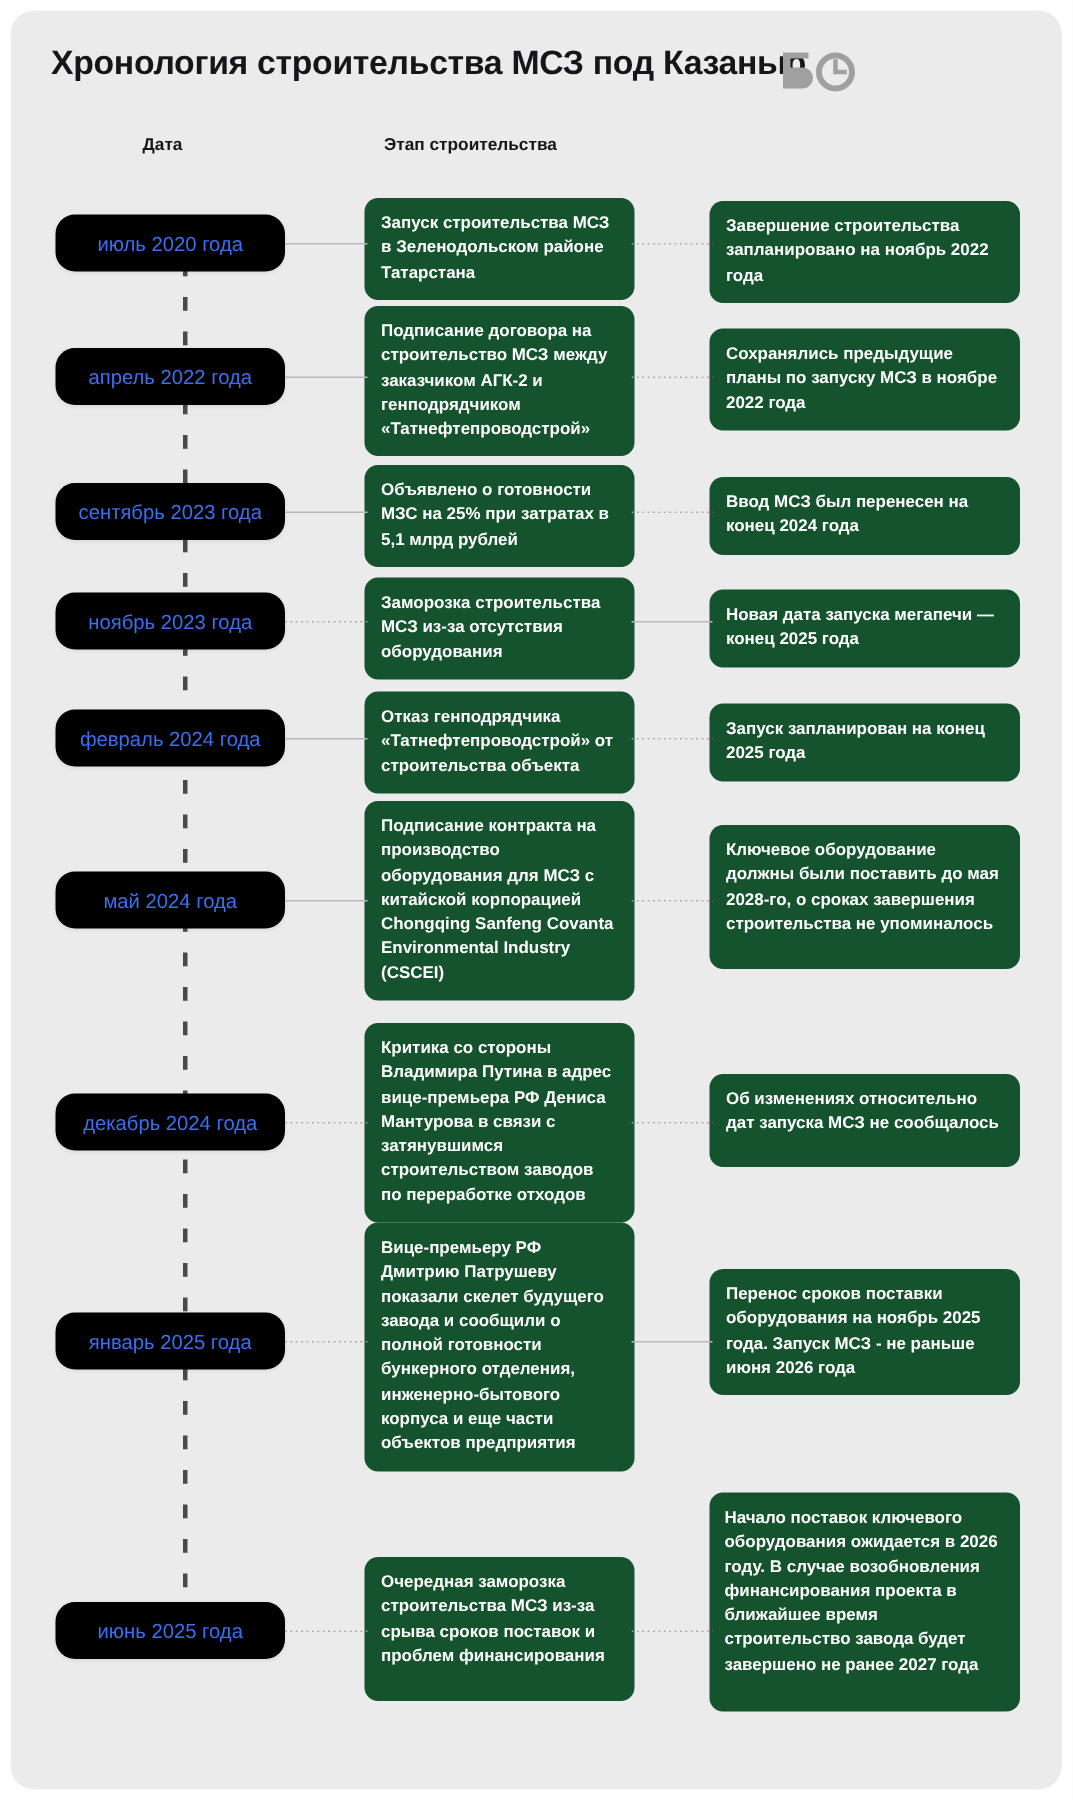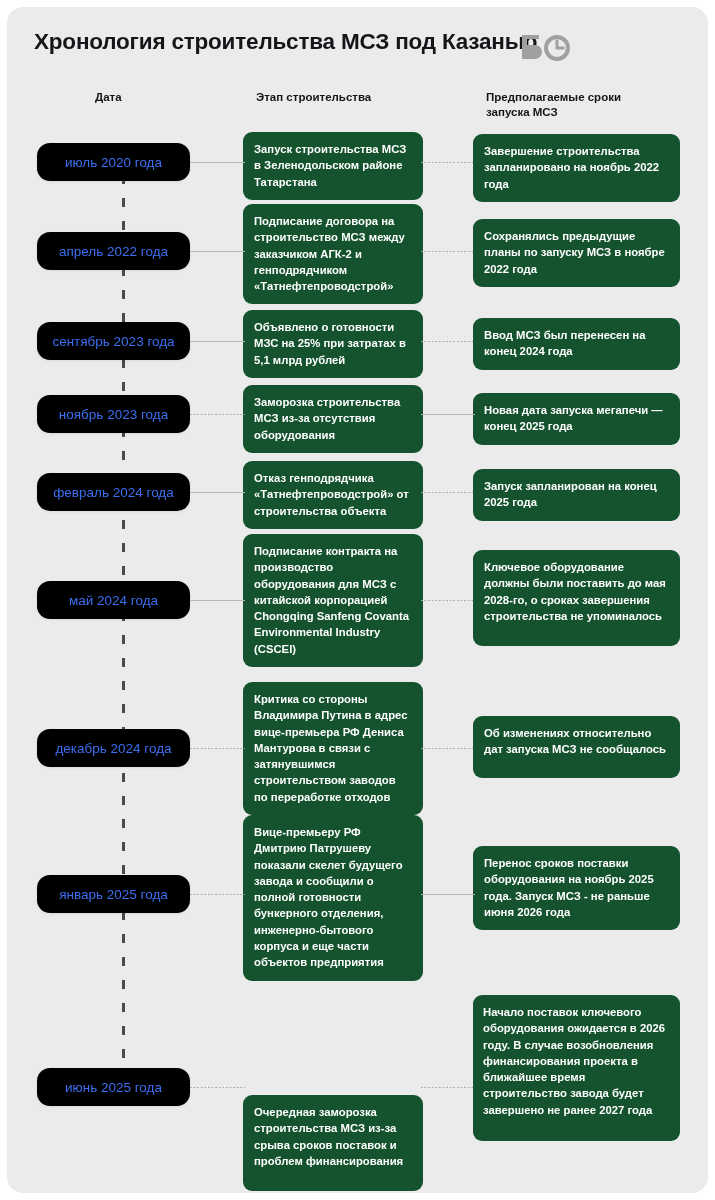--- a/index.html
+++ b/index.html
@@ -154,22 +154,20 @@
         <svg viewBox="0 0 54 30" width="54" height="30" aria-hidden="true">
           <path d="M4 3 h17 v4 h-12 v6 h8 a7 7 0 0 1 0 14 h-13 z M9 17 h7 a3 3 0 0 1 0 6 h-7 z" fill="#a0a0a0"></path>
           <circle cx="39" cy="16" r="11" fill="none" stroke="#a0a0a0" stroke-width="4"></circle>
           <path d="M39 9 v7 h6" fill="none" stroke="#a0a0a0" stroke-width="3" stroke-linecap="square"></path>
         </svg>
       </div>
     </div>
 
     <div class="col-header" id="col-header-date">Дата</div>
     <div class="col-header" id="col-header-stage">Этап строительства</div>
-    <div class="col-header" id="col-header-launch" style="white-space:pre-line;">Предполагаемые сроки
-запуска МСЗ</div>
 
     <div id="timeline-axis"></div>
 
     <div id="rows-container">
         <div class="row">
           <div class="date-pill" style="top: 136px; height: 38px;">
             <span class="date-pill-label">июль 2020 года</span>
           </div>
           <div class="blue-box box-stage" style="top: 125px; min-height: 62px;">Запуск строительства МСЗ в Зеленодольском районе Татарстана</div>
           <div class="blue-box box-launch" style="top: 127px; min-height: 58px;">Завершение строительства запланировано на ноябрь 2022 года</div>
@@ -236,21 +234,21 @@
           </div>
           <div class="blue-box box-stage" style="top: 808px; min-height: 162px;">Вице-премьеру РФ Дмитрию Патрушеву показали скелет будущего завода и сообщили о полной готовности бункерного отделения, инженерно-бытового корпуса и еще части объектов предприятия</div>
           <div class="blue-box box-launch" style="top: 839px; min-height: 79px;">Перенос сроков поставки оборудования на ноябрь 2025 года. Запуск МСЗ - не раньше июня 2026 года</div>
           <div class="connector dotted" style="left: 183px; width: 55px; top: 887px;"></div>
           <div class="connector solid" style="left: 414px; width: 54px; top: 887px;"></div>
         </div>
         <div class="row">
           <div class="date-pill" style="top: 1061px; height: 38px;">
             <span class="date-pill-label">июнь 2025 года</span>
           </div>
-          <div class="blue-box box-stage" style="top: 1088px; min-height: 96px;">Очередная заморозка строительства МСЗ из-за срыва сроков поставок и проблем финансирования</div>
+          <div class="blue-box box-stage" style="top: 1031px; min-height: 96px;">Очередная заморозка строительства МСЗ из-за срыва сроков поставок и проблем финансирования</div>
           <div class="blue-box box-launch" style="top: 988px; min-height: 146px; padding-left: 10px;">Начало поставок ключевого оборудования ожидается в 2026 году. В случае возобновления финансирования проекта в ближайшее время строительство завода будет завершено не ранее 2027 года</div>
           <div class="connector dotted" style="left: 183px; width: 55px; top: 1080px;"></div>
           <div class="connector dotted" style="left: 414px; width: 54px; top: 1080px;"></div>
         </div>
       </div>
 
   </div>
 </div>
 
 </body></html>

